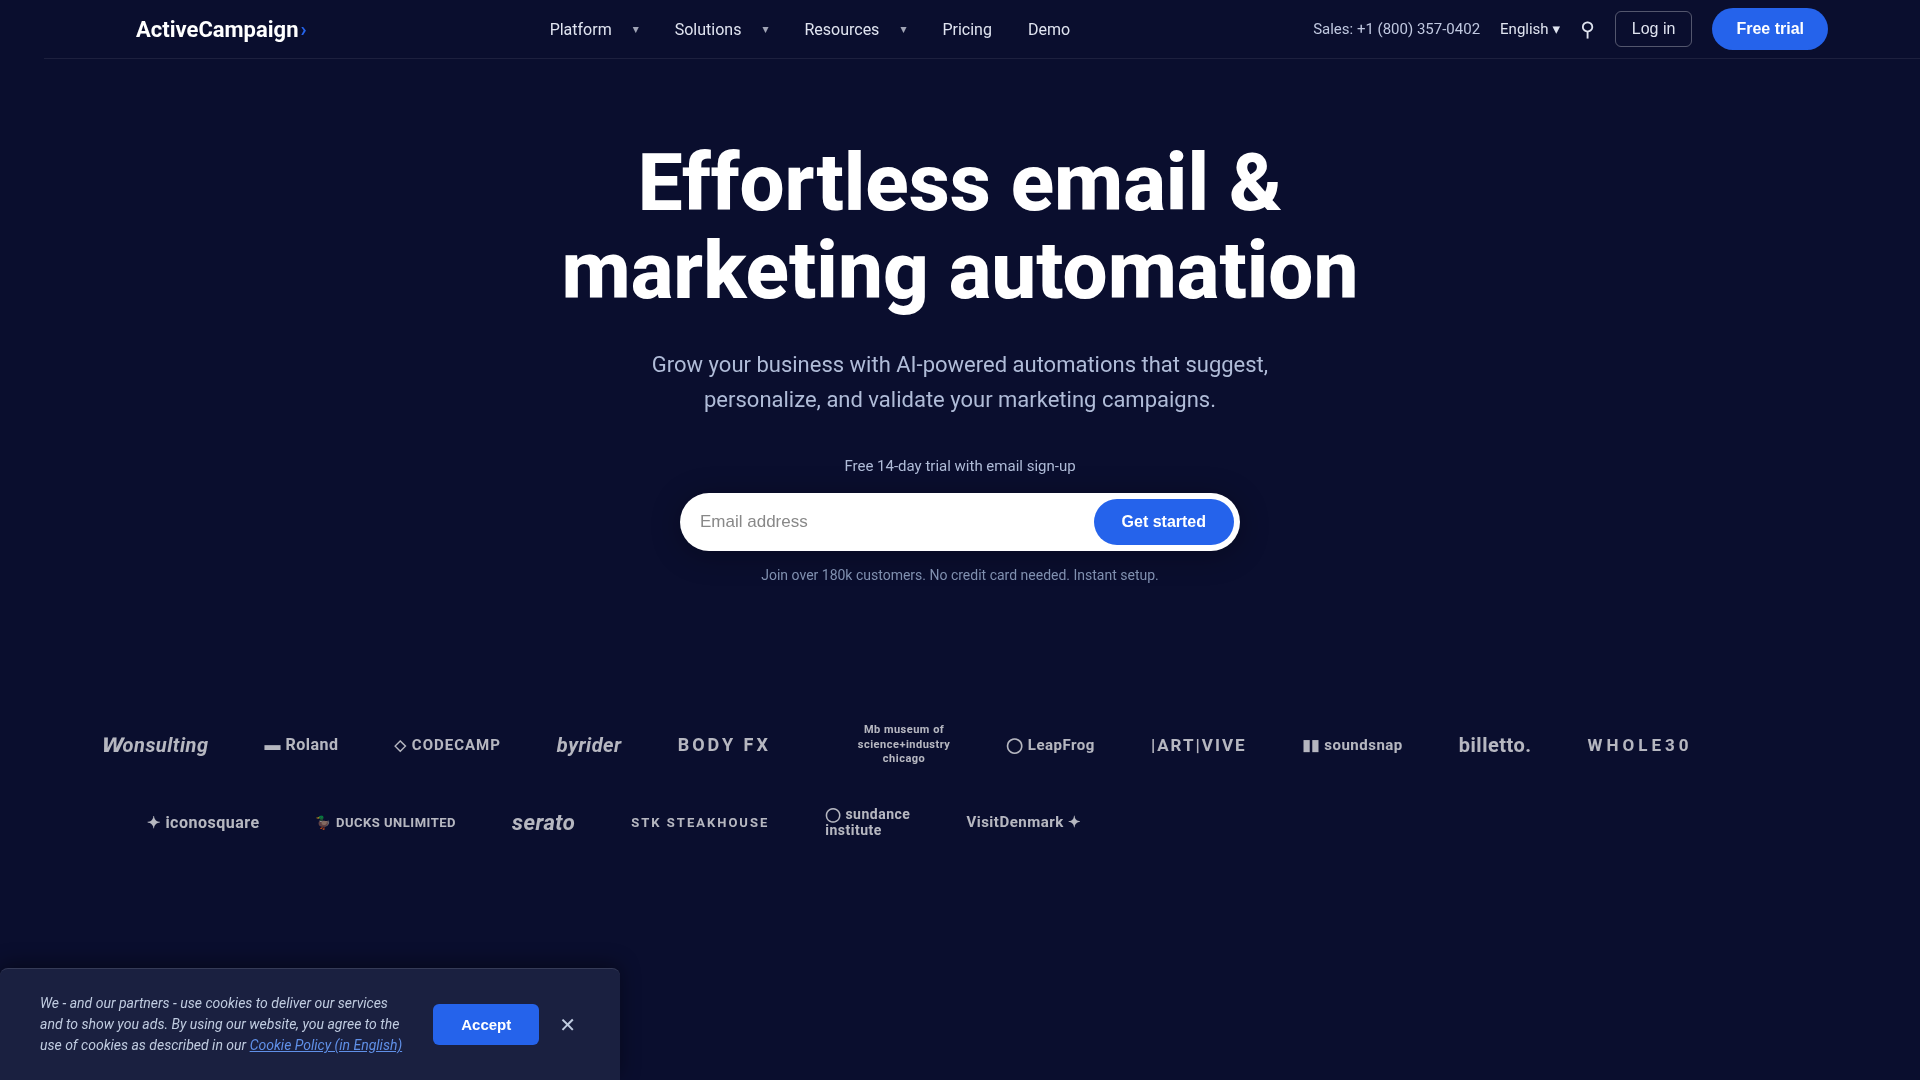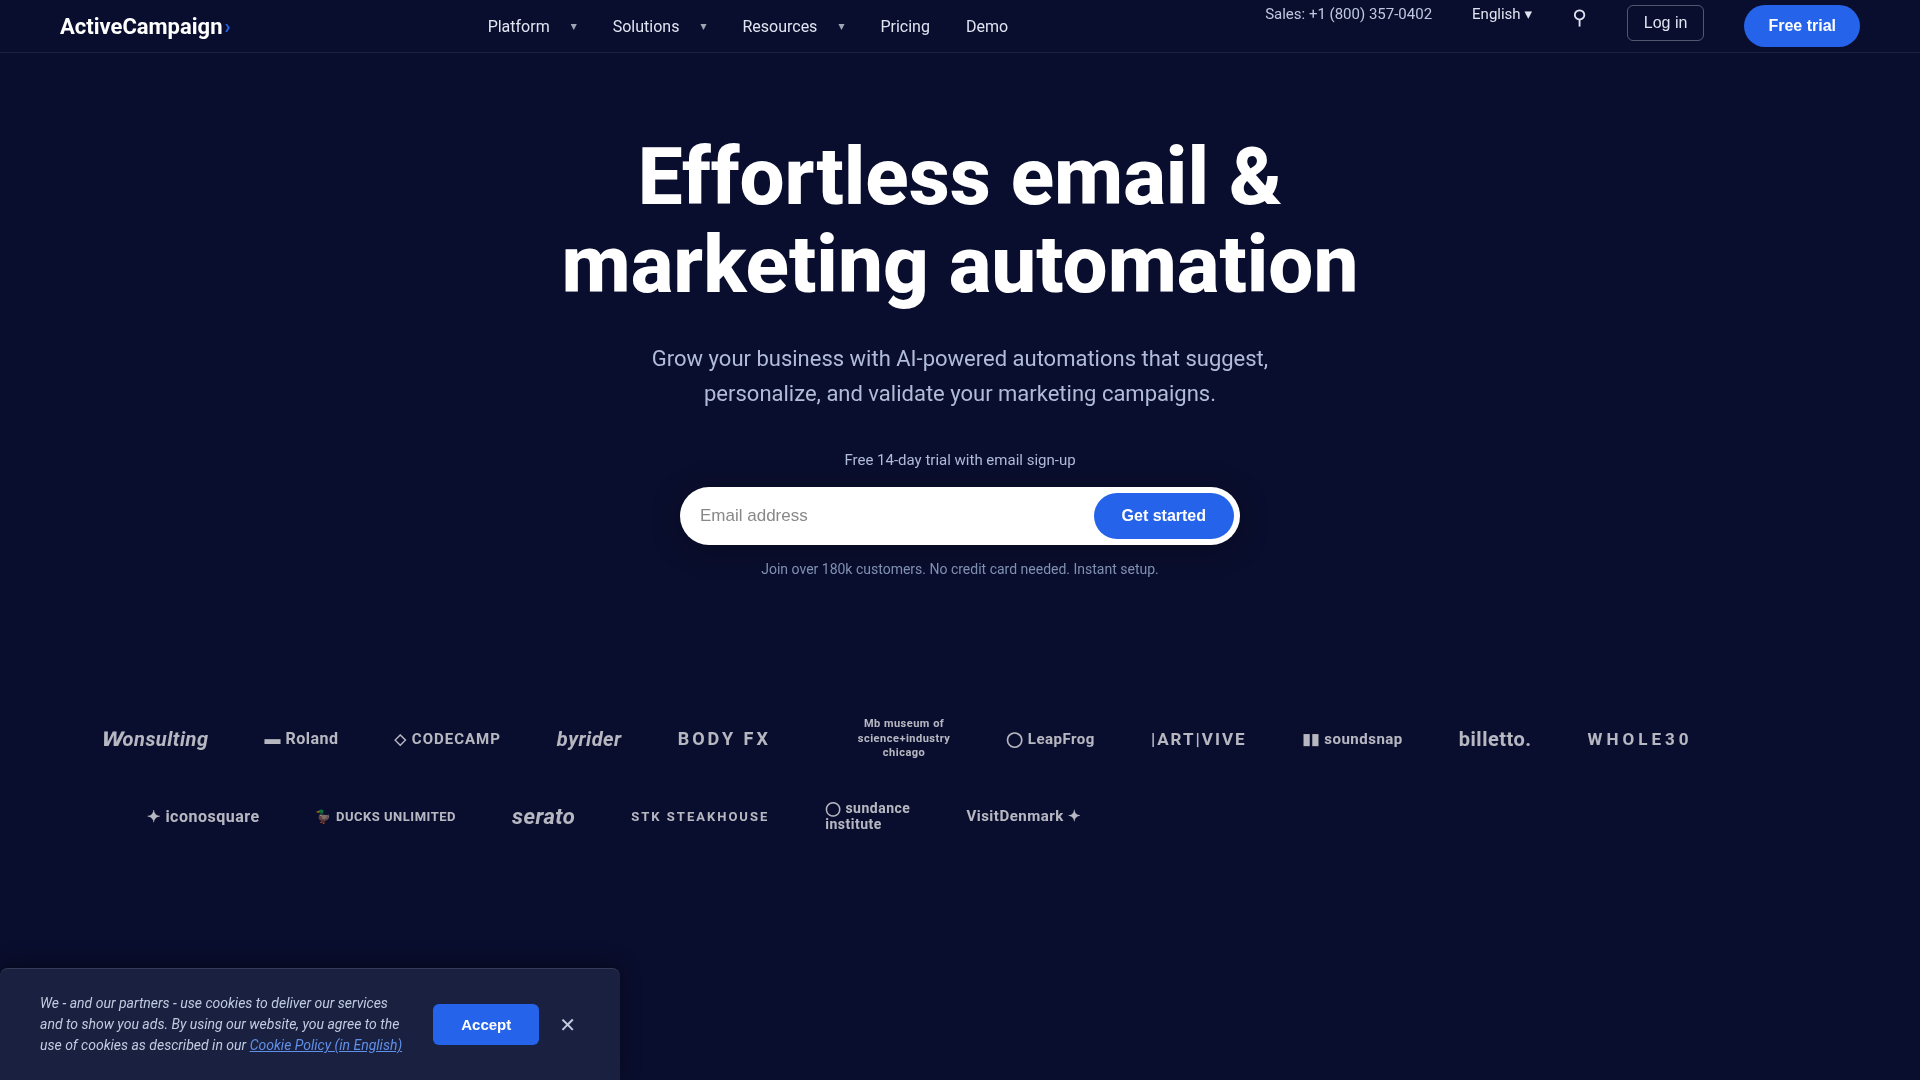--- a/index.html
+++ b/index.html
@@ -10,26 +10,27 @@
       min-height: 1080px;
       width: 1920px;
       overflow-x: hidden;
     }
 
     
     nav {
       display: flex;
       align-items: center;
       justify-content: space-between;
-      padding: 0 60px;
-      height: 53px;
+      padding: 0 92px;
+      height: 59px;
       background-color: #0a0e2e;
       border-bottom: 1px solid rgba(255,255,255,0.08);
       position: relative;
       z-index: 100;
+      margin-left: 44px;
     }
     .nav-logo {
       display: flex;
       align-items: center;
       color: #ffffff;
       font-size: 22px;
       font-weight: 700;
       text-decoration: none;
       white-space: nowrap;
     }
@@ -52,22 +53,22 @@
       cursor: pointer;
       white-space: nowrap;
       text-align: right;
     }
     .nav-item .chevron {
       font-size: 12px;
       opacity: 0.7;
     }
     .nav-right {
       display: flex;
-      align-items: flex-start;
-      gap: 40px;
+      align-items: center;
+      gap: 20px;
     }
     .nav-sales {
       color: #c0c8e0;
       font-size: 15px;
       white-space: nowrap;
     }
     .nav-lang {
       display: flex;
       align-items: center;
       gap: 4px;

